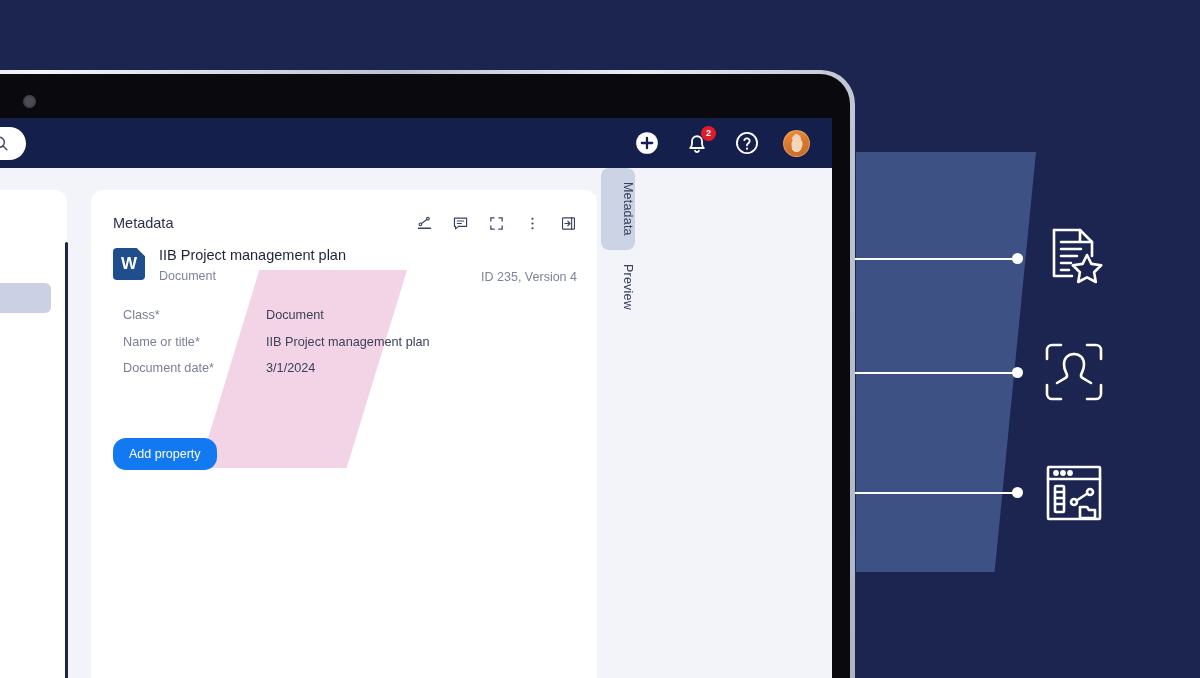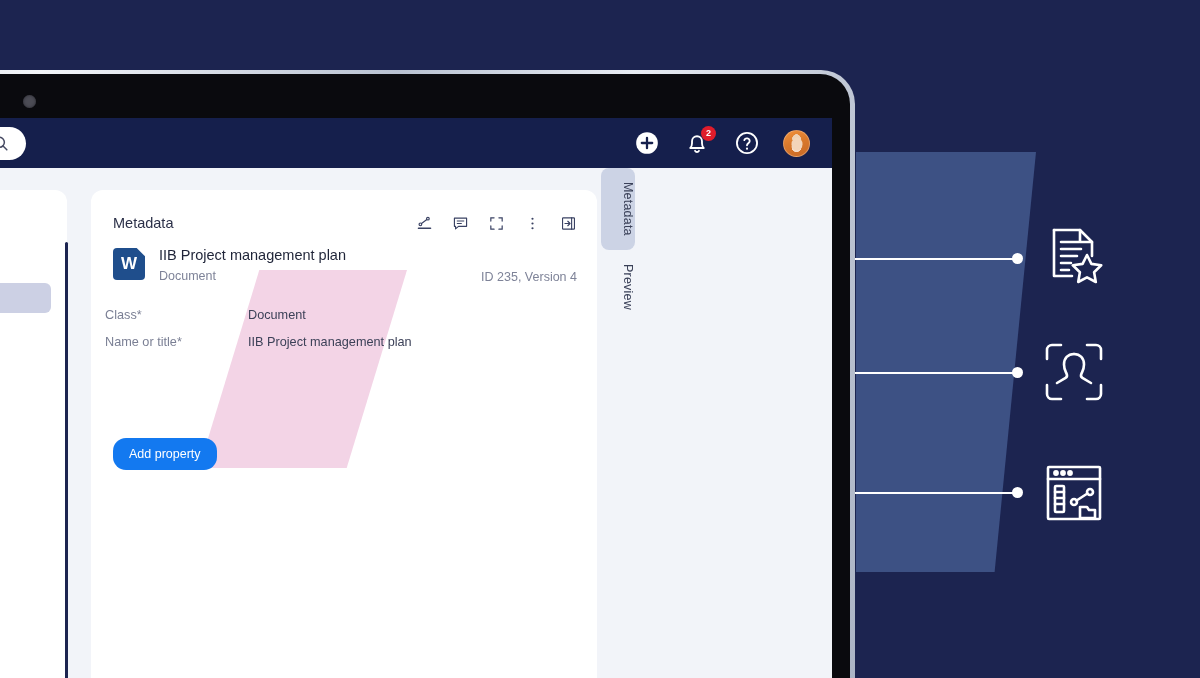--- a/index.html
+++ b/index.html
@@ -199,21 +199,21 @@
   .doc-id { position:absolute; right:0; top:22px; font-size:12.5px; color:#7e8398;margin-left:44px; }
 
   .pink-overlay {
     position:absolute;
     left:108px; top:80px;
     width:208px; height:198px;
     background:#f3d4e6;
     clip-path: polygon(29% 0, 100% 0, 71% 100%, 0 100%);
   }
 
-  .fields { position:absolute; left:14px; top:118px; right:20px; }
+  .fields { position:absolute; left:32px; top:118px; right:20px; }
   .field-row { position:relative; height:26.5px; }
   .field-label { position:absolute; left:0; top:0; font-size:12.7px; color:#7a7f94; }
   .field-value { position:absolute; left:143px; top:0; font-size:12.7px; color:#3c4158; }
 
   .add-property {
     position:absolute;
     left:22px; top:248px;
     height:32px;
     padding:0 16px;
     border:none;
@@ -393,20 +393,24 @@
 
           <div class="fields">
             <div class="field-row">
               <span class="field-label">Class*</span>
               <span class="field-value">Document</span>
             </div>
             <div class="field-row">
               <span class="field-label">Name or title*</span>
               <span class="field-value">IIB Project management plan</span>
             </div>
+            <div class="field-row">
+              <span class="field-label">Document date*</span>
+              <span class="field-value">3/1/2024</span>
+            </div>
           </div>
 
           <button class="add-property">Add property</button>
         </div>
 
         <div class="side-tabs">
           <div class="vtab active">Metadata</div>
           <div class="vtab">Preview</div>
         </div>
 

